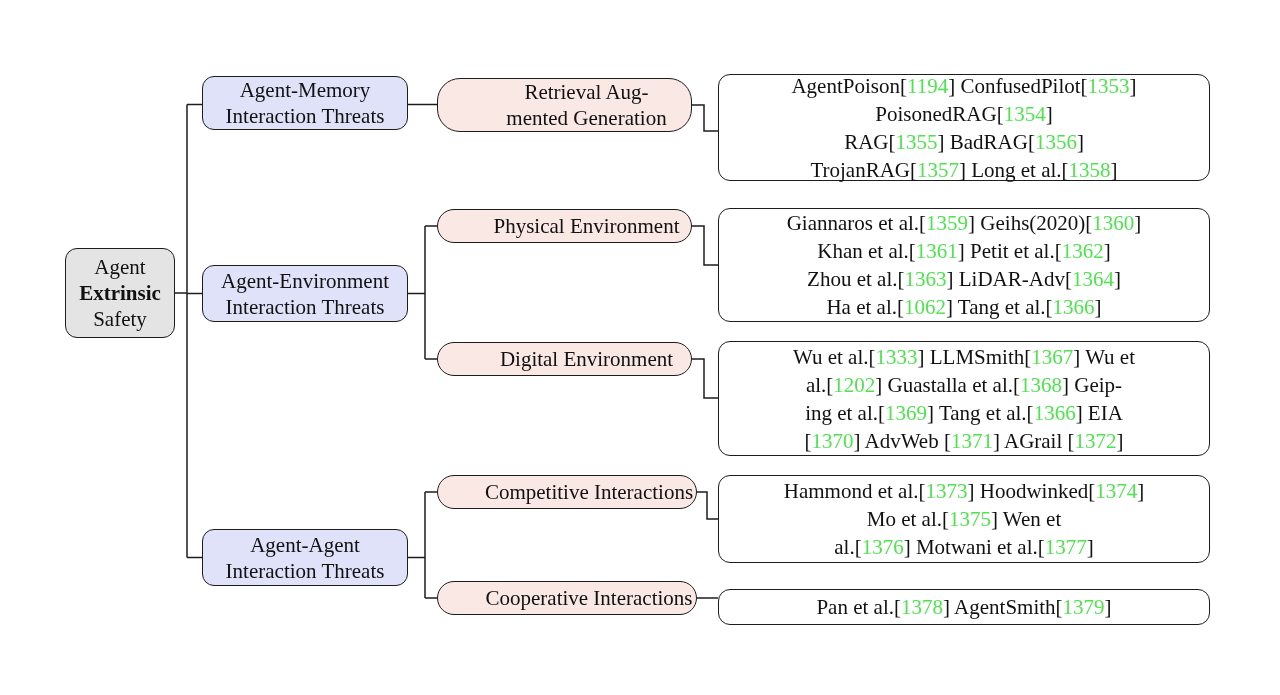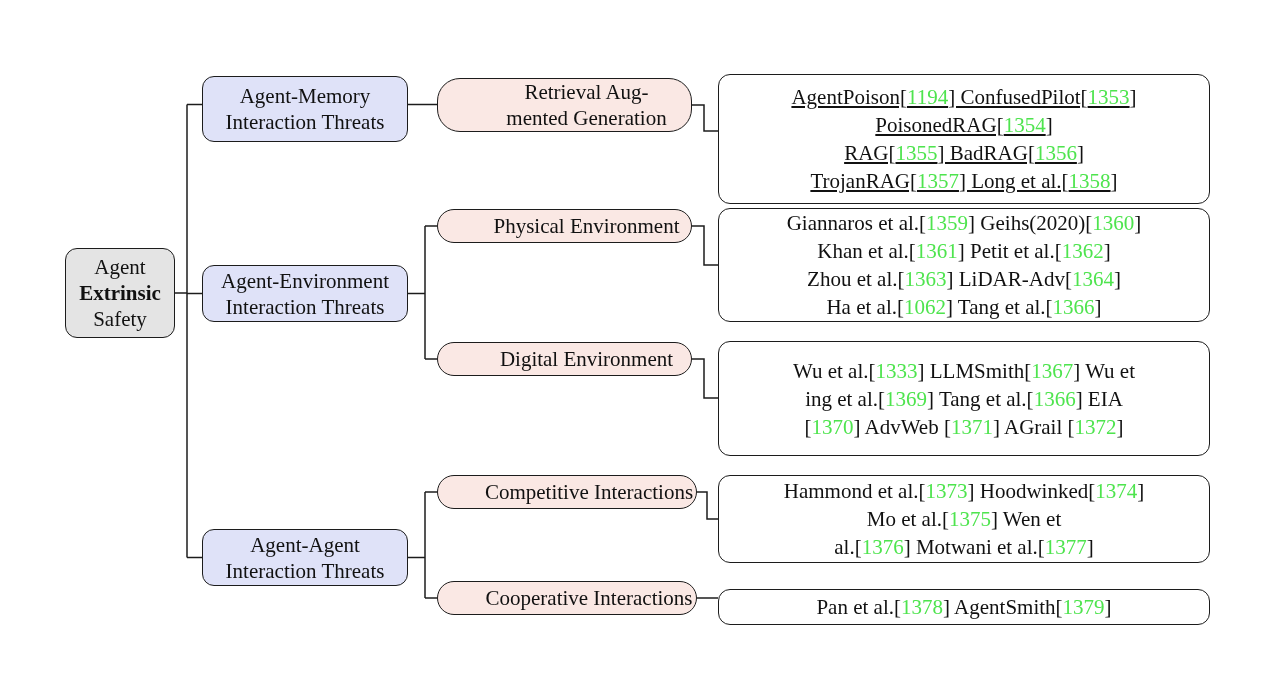--- a/index.html
+++ b/index.html
@@ -60,48 +60,49 @@
   </svg>
 
   <div class="node root" style="left:65px;top:248px;width:110px;height:90px;">
     <div>
       <span class="rline">Agent</span>
       <span class="rline bold">Extrinsic</span>
       <span class="rline">Safety</span>
     </div>
   </div>
 
-  <div class="node l2" style="left:202px;top:76px;width:206px;height:66px;">Agent-Memory
+  <div class="node l2" style="left:202px;top:76px;width:206px;height:54px;">Agent-Memory
 Interaction Threats</div>
   <div class="node l2" style="left:202px;top:265px;width:206px;height:57px;">Agent-Environment
 Interaction Threats</div>
   <div class="node l2" style="left:202px;top:529px;width:206px;height:57px;">Agent-Agent
 Interaction Threats</div>
 
   <div class="node l3" style="left:437px;top:78px;width:255px;height:54px;">Retrieval Aug-
 mented Generation</div>
   <div class="node l3" style="left:437px;top:342px;width:255px;height:34px;">Digital Environment</div>
   <div class="node l3" style="left:437px;top:209px;width:255px;height:34px;">Physical Environment</div>
   <div class="node l3" style="left:437px;top:475px;width:260px;height:34px;">Competitive Interactions</div>
   <div class="node l3" style="left:437px;top:581px;width:260px;height:34px;">Cooperative Interactions</div>
 
-  <div class="node leaf" style="left:718px;top:74px;width:492px;height:130px;text-decoration:underline;">
+  <div class="node leaf" style="left:718px;top:74px;width:492px;height:107px;">
       <div class="cit-line"><span>AgentPoison[</span><span class="ref">1194</span><span>] ConfusedPilot[</span><span class="ref">1353</span><span>]</span></div>
       <div class="cit-line"><span>PoisonedRAG[</span><span class="ref">1354</span><span>]</span></div>
       <div class="cit-line"><span>RAG[</span><span class="ref">1355</span><span>] BadRAG[</span><span class="ref">1356</span><span>]</span></div>
       <div class="cit-line"><span>TrojanRAG[</span><span class="ref">1357</span><span>] Long et al.[</span><span class="ref">1358</span><span>]</span></div>
     </div>
   <div class="node leaf" style="left:718px;top:208px;width:492px;height:114px;">
       <div class="cit-line"><span>Giannaros et al.[</span><span class="ref">1359</span><span>] Geihs(2020)[</span><span class="ref">1360</span><span>]</span></div>
       <div class="cit-line"><span>Khan et al.[</span><span class="ref">1361</span><span>] Petit et al.[</span><span class="ref">1362</span><span>]</span></div>
       <div class="cit-line"><span>Zhou et al.[</span><span class="ref">1363</span><span>] LiDAR-Adv[</span><span class="ref">1364</span><span>]</span></div>
       <div class="cit-line"><span>Ha et al.[</span><span class="ref">1062</span><span>] Tang et al.[</span><span class="ref">1366</span><span>]</span></div>
     </div>
   <div class="node leaf" style="left:718px;top:341px;width:492px;height:115px;">
       <div class="cit-line"><span>Wu et al.[</span><span class="ref">1333</span><span>] LLMSmith[</span><span class="ref">1367</span><span>] Wu et</span></div>
+      <div class="cit-line"><span>al.[</span><span class="ref">1202</span><span>] Guastalla et al.[</span><span class="ref">1368</span><span>] Geip-</span></div>
       <div class="cit-line"><span>ing et al.[</span><span class="ref">1369</span><span>] Tang et al.[</span><span class="ref">1366</span><span>] EIA</span></div>
       <div class="cit-line"><span>[</span><span class="ref">1370</span><span>] AdvWeb [</span><span class="ref">1371</span><span>] AGrail [</span><span class="ref">1372</span><span>]</span></div>
     </div>
   <div class="node leaf" style="left:718px;top:475px;width:492px;height:88px;">
       <div class="cit-line"><span>Hammond et al.[</span><span class="ref">1373</span><span>] Hoodwinked[</span><span class="ref">1374</span><span>]</span></div>
       <div class="cit-line"><span>Mo et al.[</span><span class="ref">1375</span><span>] Wen et</span></div>
       <div class="cit-line"><span>al.[</span><span class="ref">1376</span><span>] Motwani et al.[</span><span class="ref">1377</span><span>]</span></div>
     </div>
   <div class="node leaf" style="left:718px;top:581px;width:492px;height:36px;margin-top:8px;">
       <div class="cit-line"><span>Pan et al.[</span><span class="ref">1378</span><span>] AgentSmith[</span><span class="ref">1379</span><span>]</span></div>

